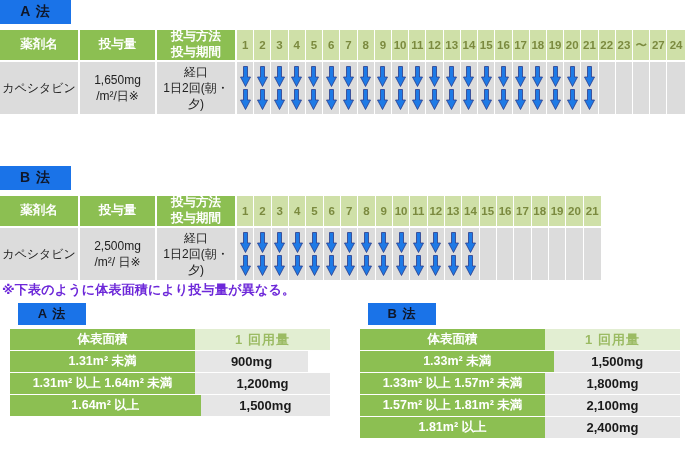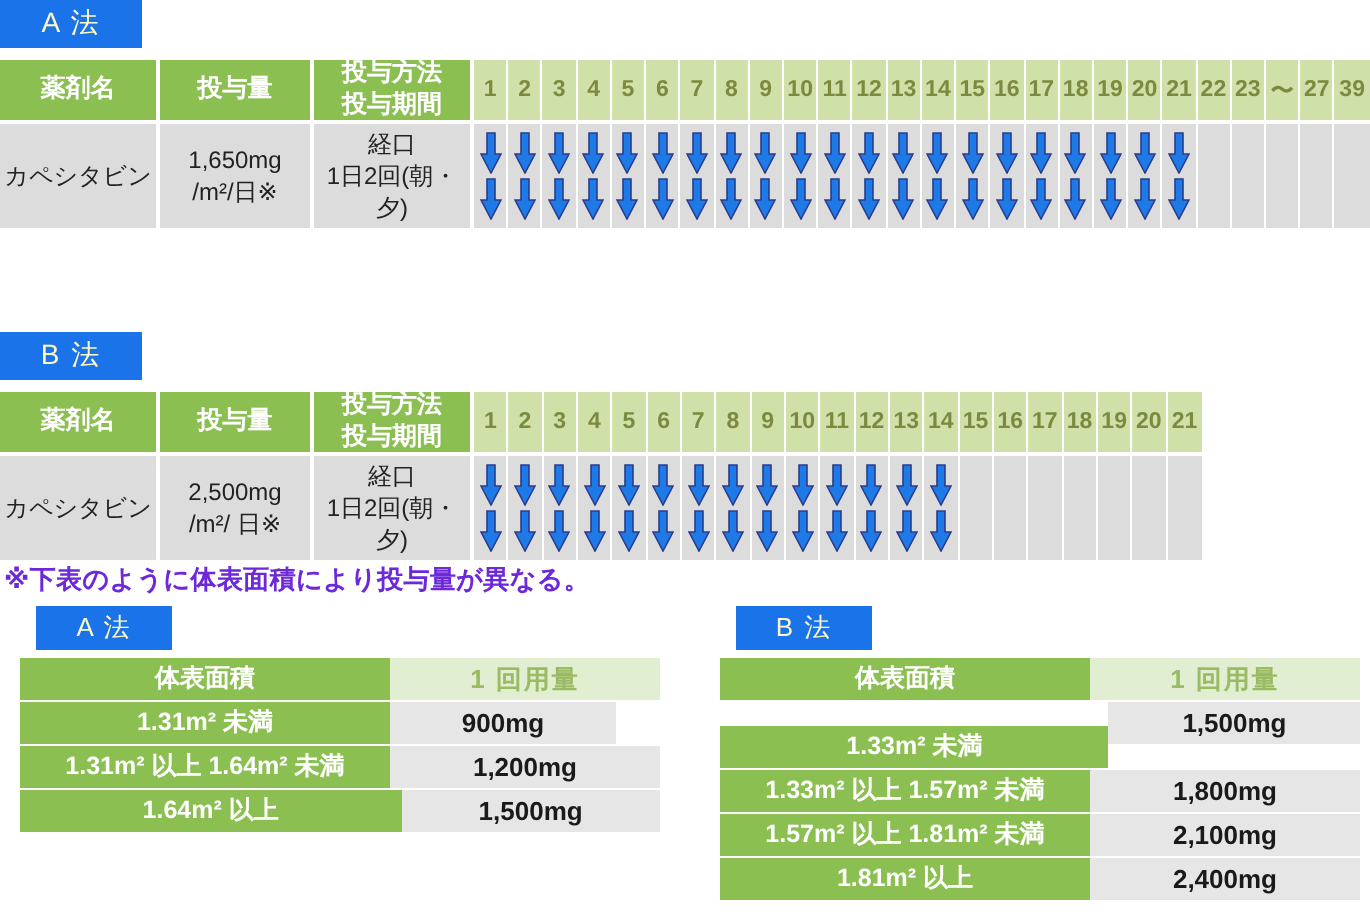--- a/index.html
+++ b/index.html
@@ -7,22 +7,22 @@
     width:685px;height:458px;
     background:#ffffff;
     font-family:"Liberation Sans","DejaVu Sans",sans-serif;
     overflow:hidden;
     position:relative;
   }
 
   
   .badge{
     display:inline-flex;align-items:center;justify-content:center;
-    background:#1a73e8;color:#fef9c3;
-    font-weight:normal;font-size:14px;letter-spacing:1px;
+    background:#1a73e8;color:#0f172a;
+    font-weight:bold;font-size:14px;letter-spacing:1px;
     height:24px;min-width:71px;box-sizing:border-box;
   }
   .badge.small{height:22px;min-width:68px;font-size:13px;}
 
   
   .sched{
     display:flex;align-items:stretch;
     border-collapse:collapse;
   }
   .sched .leftcol{
@@ -381,21 +381,21 @@
       </div>
       <div class="daycol" style="width: 17.2308px;">
         <div class="dhead">〜</div>
         <div class="dbody"></div>
       </div>
       <div class="daycol" style="width: 17.2308px;">
         <div class="dhead">27</div>
         <div class="dbody"></div>
       </div>
       <div class="daycol" style="width: 17.2308px;">
-        <div class="dhead">39</div>
+        <div class="dhead">24</div>
         <div class="dbody"></div>
       </div>
     </div>
 </div>
 
 <div style="position:absolute;left:0;top:166px;">
   <div class="badge">B 法</div>
 </div>
 
 <div class="sched" id="sched-b" style="position:absolute;left:0;top:196px;">
@@ -638,21 +638,21 @@
 
 <div style="position:absolute;left:368px;top:303px;">
   <div class="badge small">B 法</div>
 </div>
 <div class="dose" id="dose-b" style="position:absolute;left:360px;top:329px;width:320px;">
     <div class="doserow head">
       <div class="bsa" style="width: 185px; height: 22px;">体表面積</div>
       <div class="amt" style="width: 135px; height: 22px;">1 回用量</div>
     </div>
     <div class="doserow">
-      <div class="bsa" style="width: 209px; height: 22px; margin-top: 12px;">1.33m² 未満</div>
+      <div class="bsa" style="width: 209px; height: 22px;">1.33m² 未満</div>
       <div class="amt" style="width: 135px; height: 22px;">1,500mg</div>
     </div>
     <div class="doserow">
       <div class="bsa" style="width: 185px; height: 22px;">1.33m² 以上 1.57m² 未満</div>
       <div class="amt" style="width: 135px; height: 22px;">1,800mg</div>
     </div>
     <div class="doserow">
       <div class="bsa" style="width: 185px; height: 22px;">1.57m² 以上 1.81m² 未満</div>
       <div class="amt" style="width: 135px; height: 22px;">2,100mg</div>
     </div>

